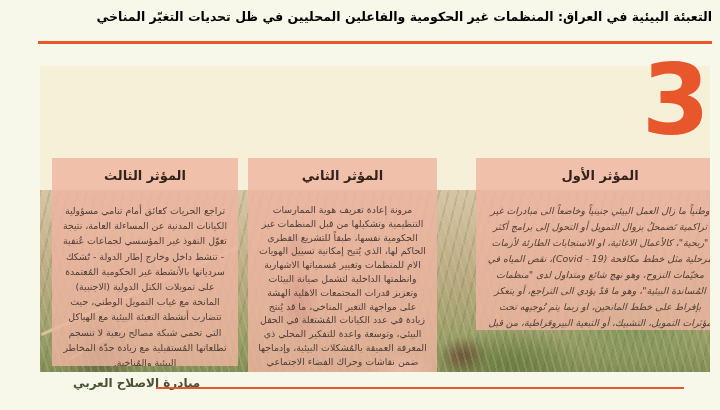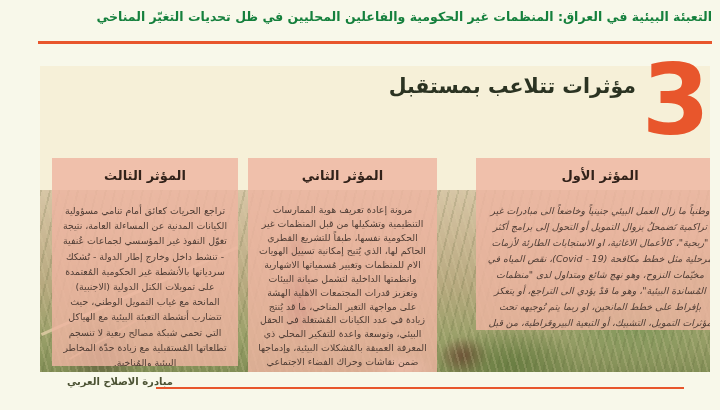--- a/index.html
+++ b/index.html
@@ -2,21 +2,21 @@
 <html lang="ar"><head>
 <meta charset="utf-8">
 <style>
   html,body{margin:0;padding:0;}
   body{width:720px;height:410px;overflow:hidden;font-family:"DejaVu Sans",sans-serif;}
   .page{position:relative;width:720px;height:410px;background:#f8f8ea;overflow:hidden;}
 
   
   .report-title{
     position:absolute;top:9px;right:8px;max-width:700px;white-space:nowrap;
-    direction:rtl;text-align:right;font-size:12.5px;font-weight:bold;color:#15803d;
+    direction:rtl;text-align:right;font-size:12.5px;font-weight:bold;color:#000000;
   }
   .header-rule{position:absolute;left:38px;top:41px;width:674px;height:2.5px;background:#e8562c;}
 
   
   .card{position:absolute;left:40px;top:66px;width:670px;height:306px;background:#f6f0d8;overflow:hidden;}
 
   
   .photo{position:absolute;left:0;right:0;top:124px;height:182px;overflow:hidden;}
   .photo-inner{
     position:absolute;left:-8px;top:-8px;right:-8px;bottom:-8px;filter:blur(2px);
@@ -69,22 +69,22 @@
 
   
   .logo-circle{
     position:absolute;left:16px;top:363px;width:37px;height:37px;border-radius:50%;
     background:#e2572b;color:#fff;display:flex;align-items:center;justify-content:center;
     overflow:visible;
   }
   .logo-mark{font-size:13px;font-weight:bold;letter-spacing:0;}
   .logo-swirl{font-size:13px;font-weight:bold;margin-left:-1px;position:relative;top:3px;}
   .org-name{
-    position:absolute;left:67px;top:376px;direction:rtl;
-    font-size:10px;font-weight:bold;color:#4b5233;white-space:nowrap;
+    position:absolute;left:73px;top:376px;direction:rtl;
+    font-size:12px;font-weight:bold;color:#4b5233;white-space:nowrap;
   }
   .footer-rule{position:absolute;left:156px;top:387px;width:528px;height:2px;background:#e8562c;}
 </style>
 </head>
 <body>
 
 <div class="page">
 
   <div class="report-title">التعبئة البيئية في العراق: المنظمات غير الحكومية والفاعلين المحليين  في ظل تحديات التغيّر المناخي</div>
   <div class="header-rule"></div>
@@ -109,19 +109,18 @@
     </div>
 
     <div class="influence box-third">
       <div class="heading">المؤثر الثالث</div>
       <div class="body">تراجع الحريات كعائق أمام تنامي مسؤولية الكيانات المدنية عن المساءلة العامة، نتيجة تغوّل النفوذ غير المؤسسي لجماعات عُنفية - تنشط داخل وخارج إطار الدولة - تُشكك سردياتها بالأنشطة غير الحكومية المُعتمدة على تمويلات الكتل الدولية (الاجنبية) المانحة مع غياب التمويل الوطني، حيث تتضارب أنشطة التعبئة البيئية مع الهياكل التي تحمي شبكة مصالح ريعية لا تنسجم تطلعاتها المُستقبلية مع زيادة حدّة المخاطر البيئية والمُناخية.</div>
     </div>
   </div>
 
   <div class="big-number">3</div>
   <div class="hero-title">
-    <div>مؤثرات تتلاعب بمستقبل</div>
   </div>
 
   <div class="org-name">مبادرة الاصلاح العربي</div>
   <div class="footer-rule"></div>
 
 </div>
 
 </body></html>

